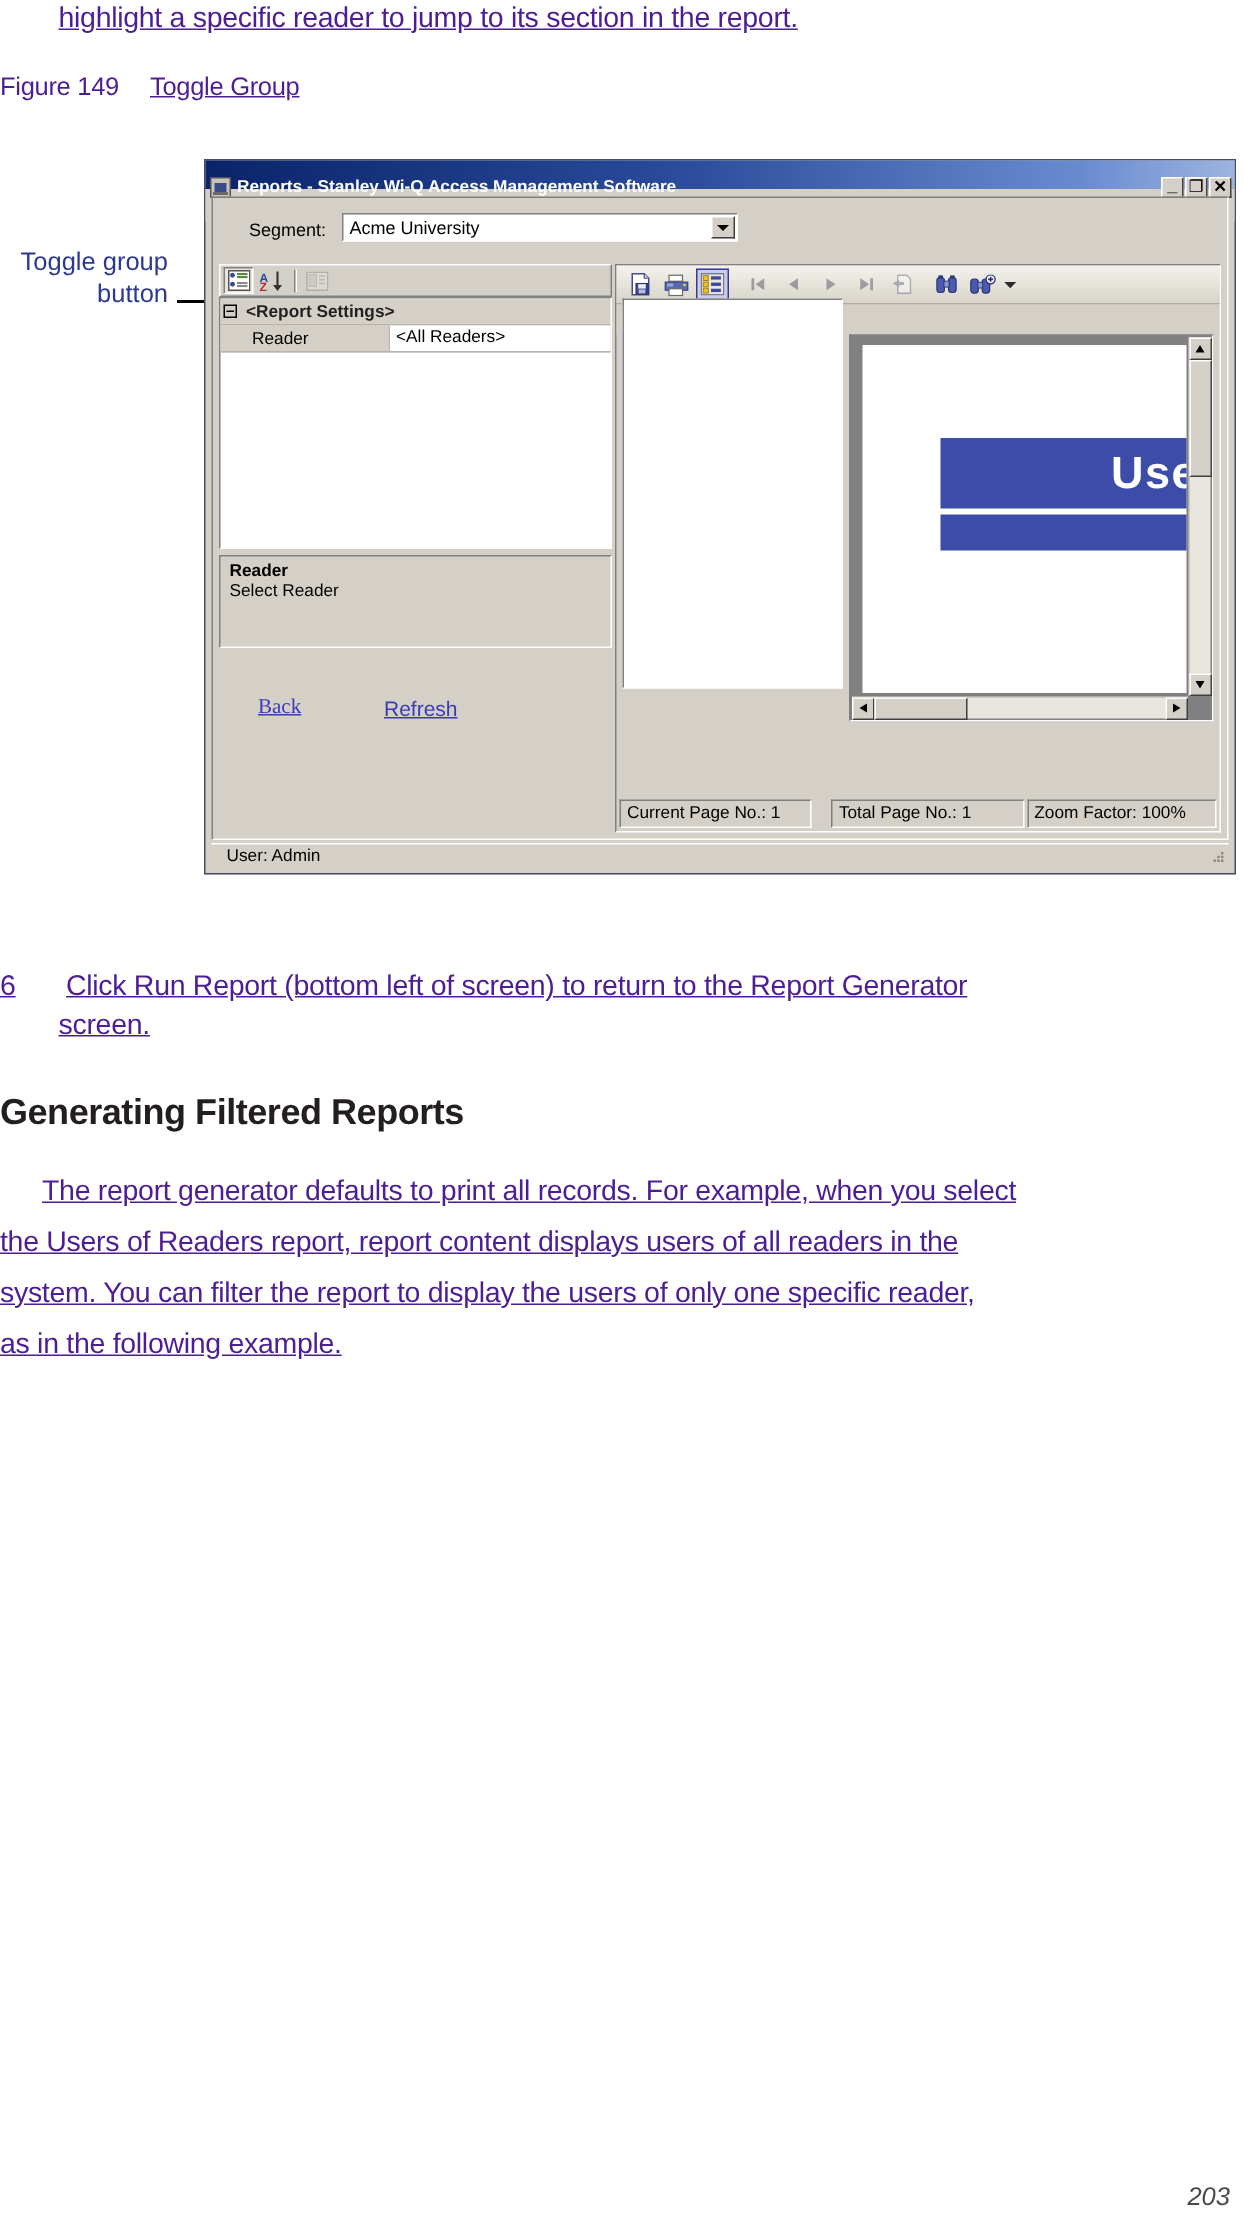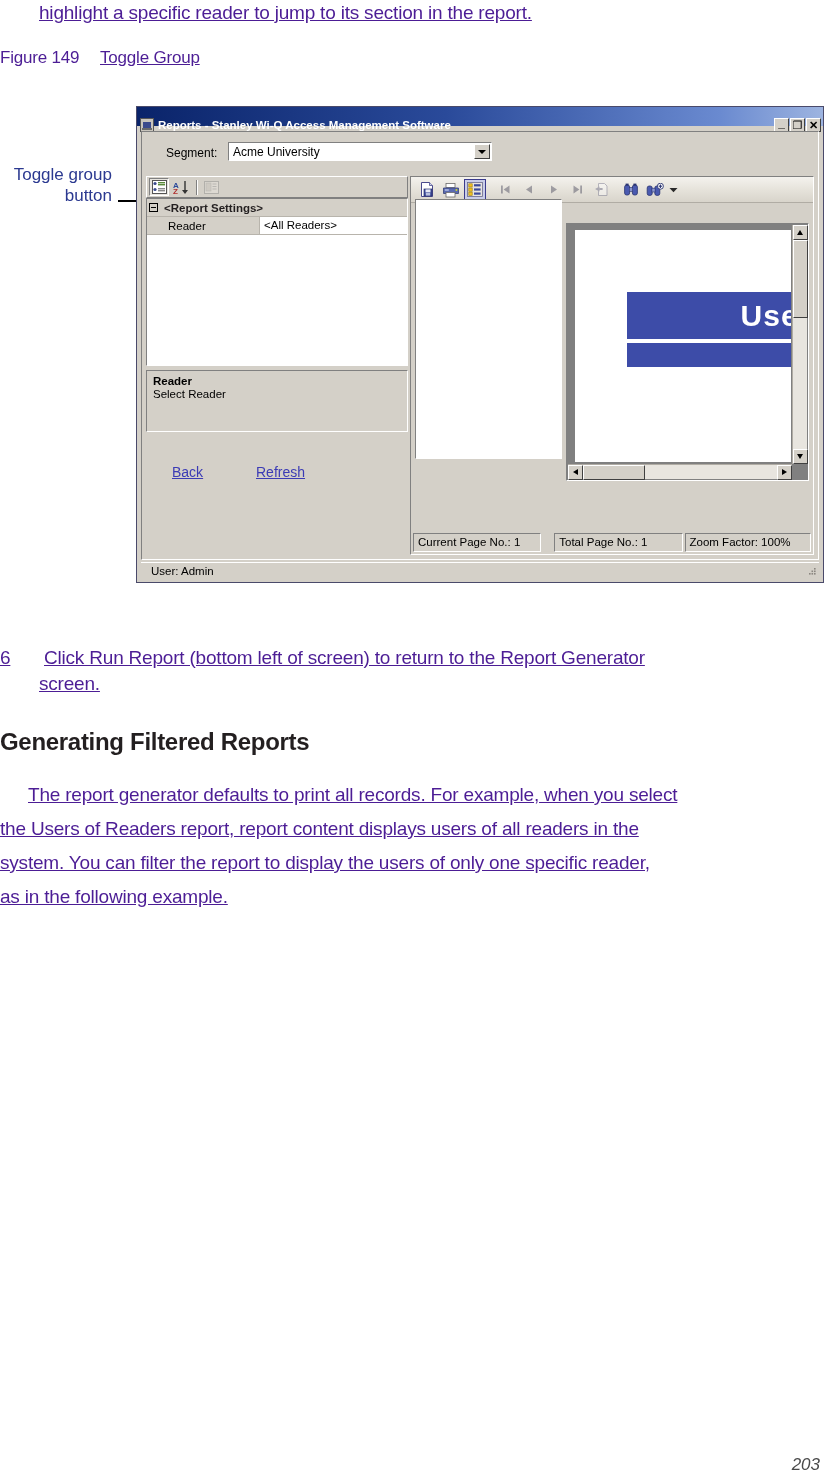--- a/index.html
+++ b/index.html
@@ -382,21 +382,21 @@
     height: 24px;
   }
   .nav-link {
     position: absolute;
     font-size: 14px;
     color: #3b3bb5;
     text-decoration: underline;
     cursor: pointer;
     font-family: "Liberation Sans", sans-serif;
   }
-  #link-back { left: 26px; top: 0; }
+  #link-back { left: 26px; top: 0; font-family: Liberation Serif, serif; }
   #link-refresh { left: 110px; top: 0; }
 
   
   #viewer-panel {
     position: absolute;
     left: 268px; top: 0;
     right: 4px; bottom: 4px;
     background: #d4d0c8;
     border: 1px solid;
     border-color: #808080 #ffffff #ffffff #808080;

